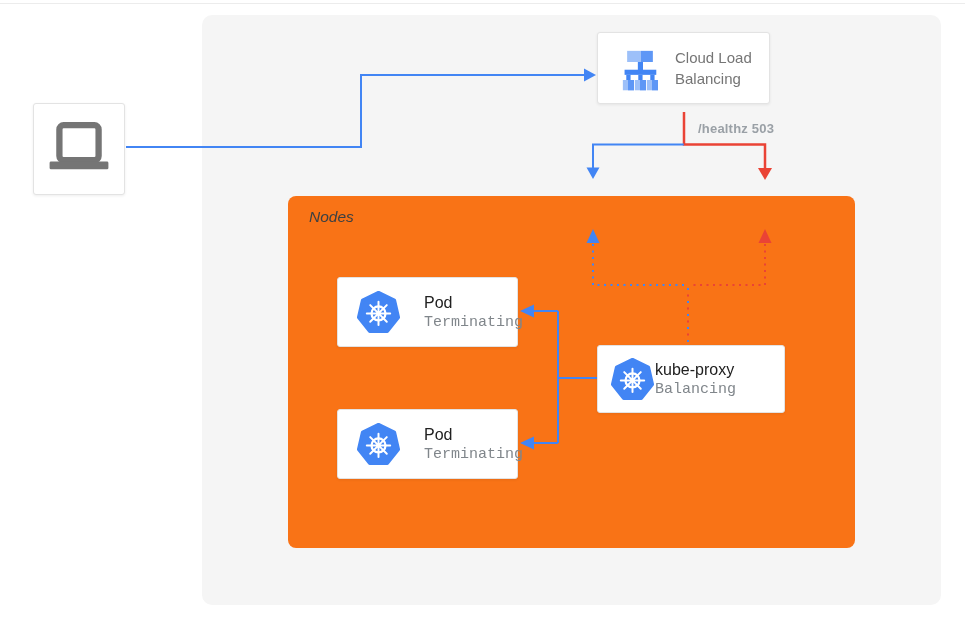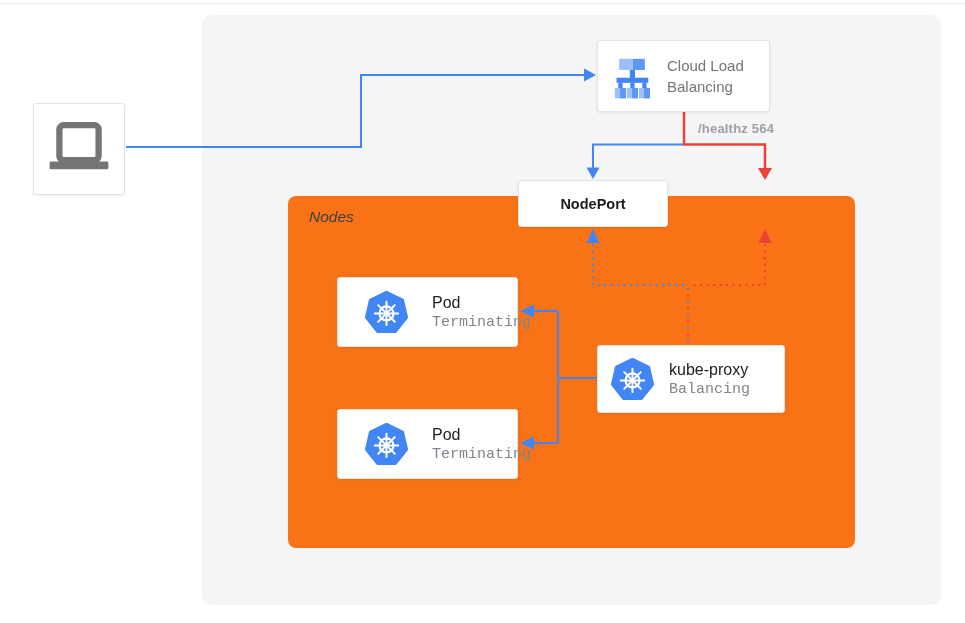--- a/index.html
+++ b/index.html
@@ -45,22 +45,22 @@
     position: absolute; background: #ffffff;
     border: 1px solid #e3e3e3; border-radius: 3px;
     box-shadow: 0 1px 3px rgba(0,0,0,0.07);
     box-sizing: border-box; z-index: 3;
   }
   .laptop-box {
     left: 33px; top: 103px; width: 92px; height: 92px;
     display: flex; align-items: center; justify-content: center;
   }
   .clb-box {
-    left: 597px; top: 40px; width: 173px; height: 72px;
-    display: flex; align-items: center; gap: 11px; padding-left: 10px;
+    left: 597px; top: 32px; width: 173px; height: 72px;
+    display: flex; align-items: center; gap: 11px; padding-left: 18px;
   }
   .clb-label { color: #757575; font-size: 15px; line-height: 21px; width: 104px; }
   .healthz-label {
     position: absolute; left: 698px; top: 121px; z-index: 3;
     font-size: 13px; font-weight: bold; color: #9aa0a6; letter-spacing: .2px;
   }
   .nodeport-box {
     left: 518px; top: 180px; width: 150px; height: 47px;
     display: flex; align-items: center; justify-content: center;
     font-size: 14.5px; font-weight: bold; color: #1c1c1c;
@@ -68,26 +68,26 @@
   .healthcheck-box {
     left: 690px; top: 181px; width: 150px; height: 46px;
     display: flex; align-items: center; justify-content: center;
     text-align: center; font-size: 14.5px; font-weight: bold; color: #1c1c1c;
     line-height: 19px;
   }
   .node-card {
     display: flex; align-items: center;
   }
   .pod-box {
-    left: 337px; width: 181px; height: 70px; padding-left: 26px; gap: 23px;
+    left: 337px; width: 181px; height: 70px; padding-left: 18px; gap: 23px;
   }
   .pod-box.first  { top: 277px; }
   .pod-box.second { top: 409px; }
   .kproxy-box {
-    left: 597px; top: 345px; width: 188px; height: 68px; padding-left: 12px; gap: 14px;
+    left: 597px; top: 345px; width: 188px; height: 68px; padding-left: 12px; 
   }
   .k8s-icon { width: 45px; height: 45px; flex: 0 0 auto; }
   .clb-icon { width: 48px; height: 48px; flex: 0 0 auto; }
   .laptop-icon { width: 70px; height: 70px; }
   .card-title { font-size: 16px; line-height: 21px; color: #212121; }
   .card-sub   { font-size: 15px; line-height: 20px; color: #80868b; font-family: Liberation Mono, monospace; }
 </style>
 </head>
 <body>
 
@@ -169,25 +169,22 @@
       </svg>
   </div>
 
   <div class="box clb-box">
     <svg class="clb-icon">
         <use href="#clb"></use>
       </svg>
     <div class="clb-label">Cloud Load Balancing</div>
   </div>
 
-  <div class="healthz-label">/healthz 564</div>
-
-  <div class="box nodeport-box">
-    <span>NodePort</span>
-  </div>
+  <div class="healthz-label">/healthz 503</div>
+
 
 
   <div class="box node-card pod-box first">
     <svg class="k8s-icon">
         <use href="#k8s"></use>
       </svg>
     <div>
       <div class="card-title">Pod</div>
       <div class="card-sub">Terminating</div>
     </div>

